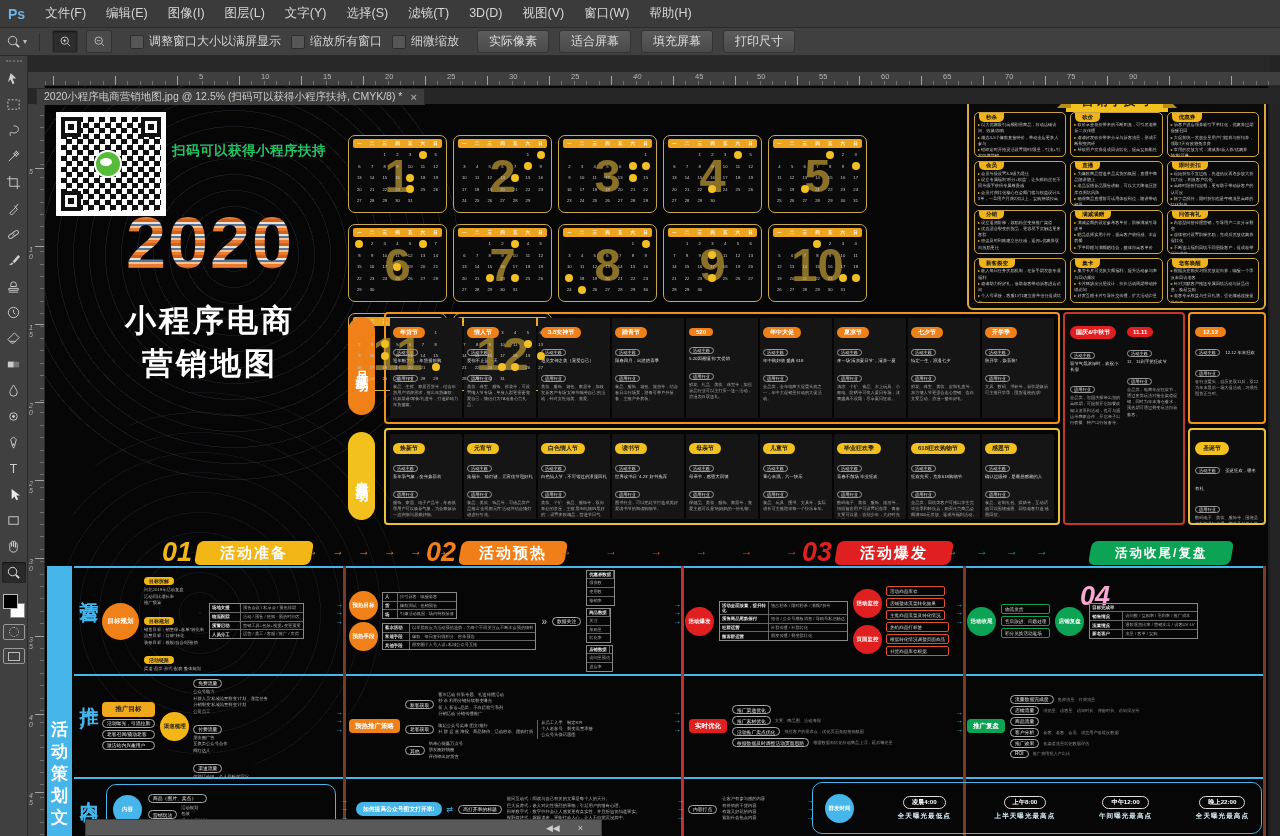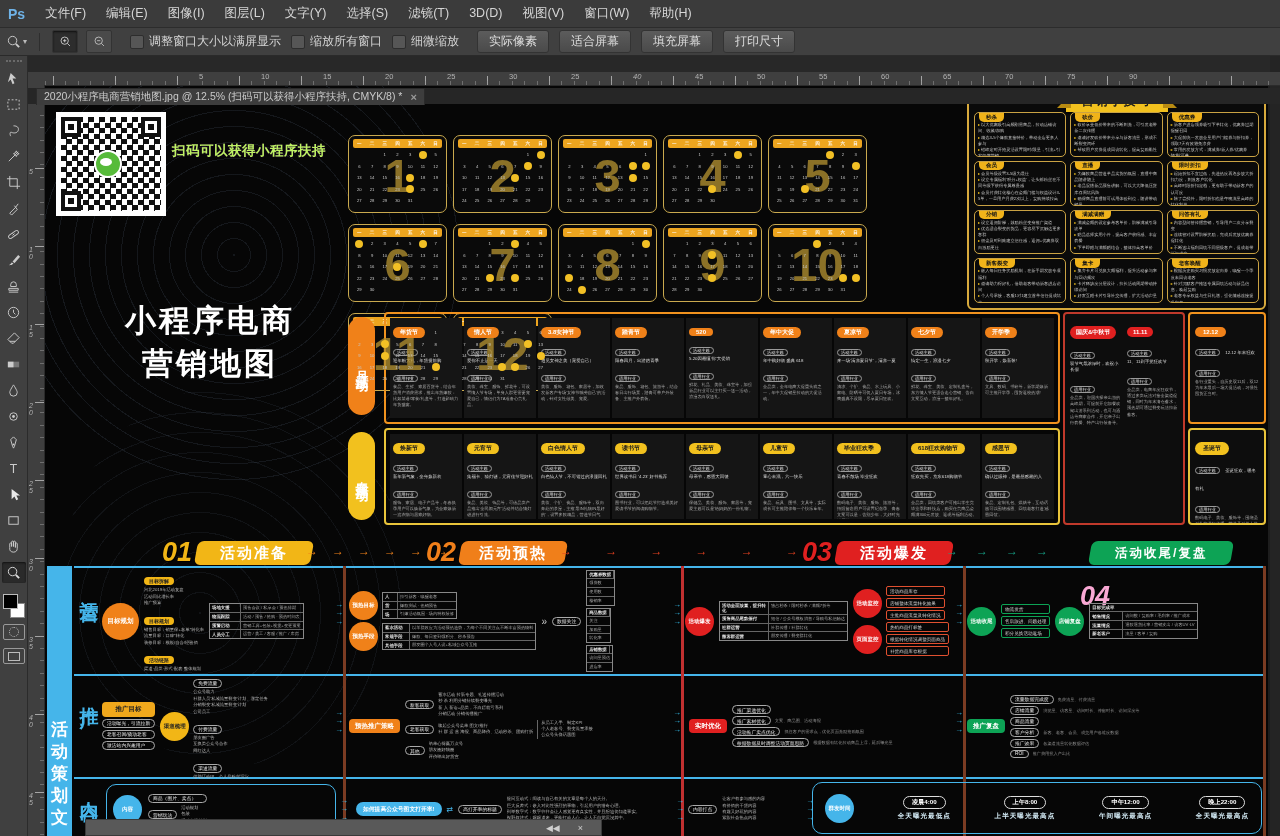--- a/index.html
+++ b/index.html
@@ -42,21 +42,21 @@
   #canvas{position:absolute;left:44px;top:85px;width:1236px;height:751px;background:#1d1d1d;z-index:10;}
   #poster{position:absolute;left:0;top:0;width:1224px;height:751px;background:#060606;overflow:hidden;}
   .rings{position:absolute;border-radius:50%;pointer-events:none;}
   #qr{position:absolute;left:12px;top:27px;width:110px;height:104px;background:#fff;padding:5px;box-sizing:border-box;}
   #qr .pat{width:100%;height:100%;position:relative;background:
      repeating-conic-gradient(#111 0% 25%,#fff 0% 50%);background-size:11px 11px;}
   .qr-eye{position:absolute;width:20px;height:20px;border:4px solid #111;background:#fff;box-sizing:border-box;}
   .qr-eye::after{content:"";position:absolute;left:3px;top:3px;width:6px;height:6px;background:#111;}
   #wechat{position:absolute;left:38px;top:38px;width:24px;height:24px;background:#57bb3a;border-radius:50%;border:2px solid #fff;}
   #wechat::after{content:"";position:absolute;left:4px;top:6px;width:12px;height:8px;background:#fff;border-radius:50%;}
-  #scanlabel{position:absolute;left:128px;top:57px;width:200px;color:#bef264;font-size:13.5px;font-weight:bold;text-shadow:0 0 2px #203;letter-spacing:.5px;}
+  #scanlabel{position:absolute;left:128px;top:57px;width:200px;color:#22c55e;font-size:13.5px;font-weight:bold;text-shadow:0 0 2px #203;letter-spacing:.5px;}
   #year{position:absolute;left:36px;top:122px;width:260px;text-align:center;font-size:72px;font-weight:900;letter-spacing:2px;
     background:repeating-linear-gradient(0deg,#e87b30 0 3px,#f3c396 3px 5px,#53759f 5px 7px,#efe3cf 7px 9px,#cf6222 9px 12px);
     -webkit-background-clip:text;background-clip:text;color:transparent;line-height:1;}
   .ptitle{position:absolute;left:36px;width:260px;text-align:center;color:#fff;font-weight:900;font-size:31px;letter-spacing:3px;}
   #calbanner{position:absolute;left:304px;top:13px;width:612px;height:30px;border-radius:6px;background:linear-gradient(#ef8113,#f59a25);display:flex;align-items:center;justify-content:center;color:#fff;font-weight:900;font-size:17px;letter-spacing:3px;}
   #months{position:absolute;left:304px;top:50px;width:616px;display:flex;flex-wrap:wrap;gap:11px 6px;}
   .mcard{position:relative;width:97px;height:76px;border:1px solid #c9a94e;border-radius:7px;background:#0a0a0a;overflow:hidden;}
   .mhead{height:9px;margin:3px 4px 1px;background:#eda51f;border-radius:2px;display:flex;align-items:center;justify-content:space-around;color:#fff;font-size:4.5px;font-weight:bold;}
   .mgrid{display:grid;grid-template-columns:repeat(7,1fr);margin:0 4px;position:relative;z-index:2;}
   .mgrid i{font-style:normal;font-size:4.2px;color:#c9c9c9;text-align:center;height:11.5px;line-height:11.5px;}
@@ -385,20 +385,21 @@
       <div class="rings" style="left:20px;top:300px;width:340px;height:380px;background:repeating-radial-gradient(circle at 40% 60%, rgba(110,130,160,.10) 0 1px, transparent 1px 20px);"></div>
 
       <div id="qr">
         <div class="pat"></div>
         <div class="qr-eye" style="left:5px;top:5px;"></div>
         <div class="qr-eye" style="right:5px;top:5px;"></div>
         <div class="qr-eye" style="left:5px;bottom:5px;"></div>
         <div id="wechat"></div>
       </div>
       <div id="scanlabel">扫码可以获得小程序扶持</div>
+      <div id="year">2020</div>
       <div class="ptitle" style="top:215px;">小程序电商</div>
       <div class="ptitle" style="top:258px;">营销地图</div>
 
       <div id="months">
           <div class="mcard">
             <div class="mhead">
               <span>一</span>
               <span>二</span>
               <span>三</span>
               <span>四</span>

